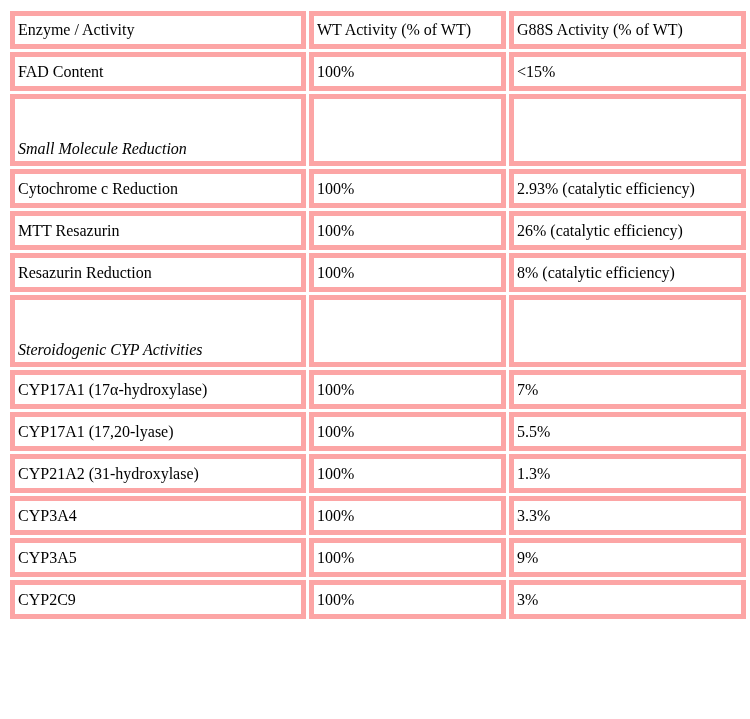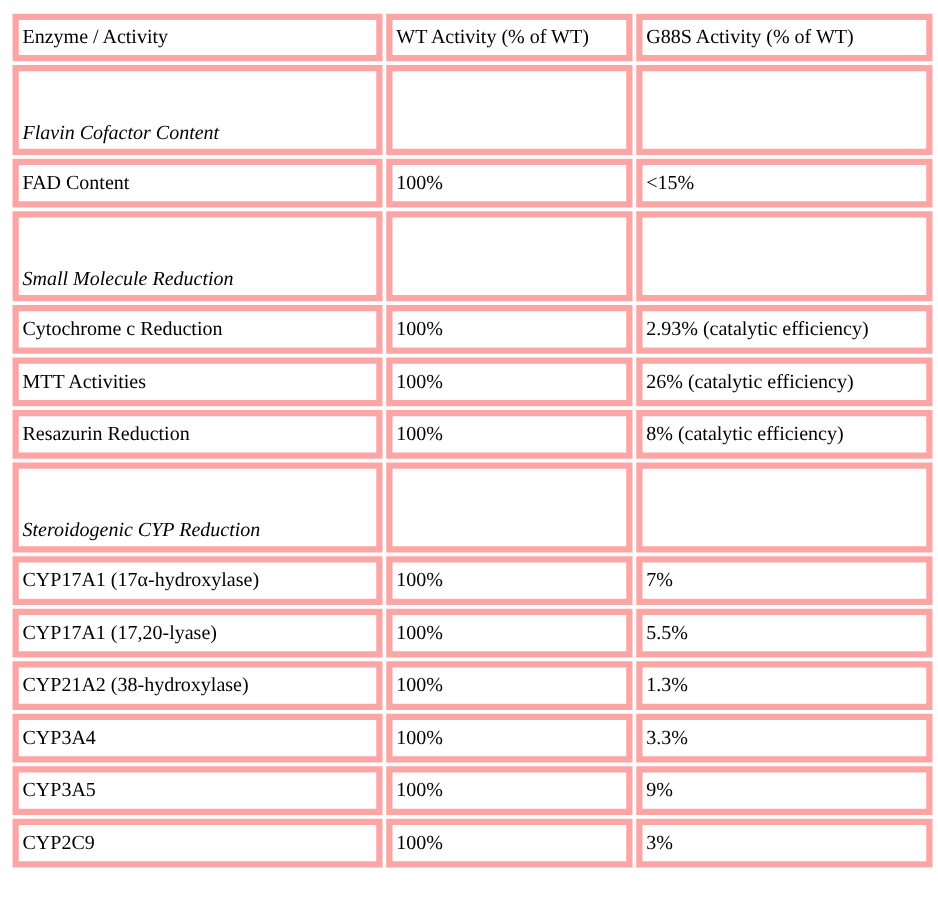--- a/index.html
+++ b/index.html
@@ -62,67 +62,62 @@
     <col class="c-g88s">
   </colgroup>
   <thead>
     <tr>
       <th>Enzyme / Activity</th>
       <th>WT Activity (% of WT)</th>
       <th>G88S Activity (% of WT)</th>
     </tr>
   </thead>
   <tbody id="table-body">
-      <tr class="section">
-        <td class="section-label">Flavin Cofactor Content</td>
-        <td></td>
-        <td></td>
-      </tr>
       <tr class="data">
         <td>FAD Content</td>
         <td>100%</td>
         <td>&lt;15%</td>
       </tr>
       <tr class="section">
         <td class="section-label">Small Molecule Reduction</td>
         <td></td>
         <td></td>
       </tr>
       <tr class="data">
         <td>Cytochrome c Reduction</td>
         <td>100%</td>
         <td>2.93% (catalytic efficiency)</td>
       </tr>
       <tr class="data">
-        <td>MTT Activities</td>
+        <td>MTT Resazurin</td>
         <td>100%</td>
         <td>26% (catalytic efficiency)</td>
       </tr>
       <tr class="data">
         <td>Resazurin Reduction</td>
         <td>100%</td>
         <td>8% (catalytic efficiency)</td>
       </tr>
       <tr class="section">
-        <td class="section-label">Steroidogenic CYP Reduction</td>
+        <td class="section-label">Steroidogenic CYP Activities</td>
         <td></td>
         <td></td>
       </tr>
       <tr class="data">
         <td>CYP17A1 (17α-hydroxylase)</td>
         <td>100%</td>
         <td>7%</td>
       </tr>
       <tr class="data">
         <td>CYP17A1 (17,20-lyase)</td>
         <td>100%</td>
         <td>5.5%</td>
       </tr>
       <tr class="data">
-        <td>CYP21A2 (38-hydroxylase)</td>
+        <td>CYP21A2 (31-hydroxylase)</td>
         <td>100%</td>
         <td>1.3%</td>
       </tr>
       <tr class="data">
         <td>CYP3A4</td>
         <td>100%</td>
         <td>3.3%</td>
       </tr>
       <tr class="data">
         <td>CYP3A5</td>

